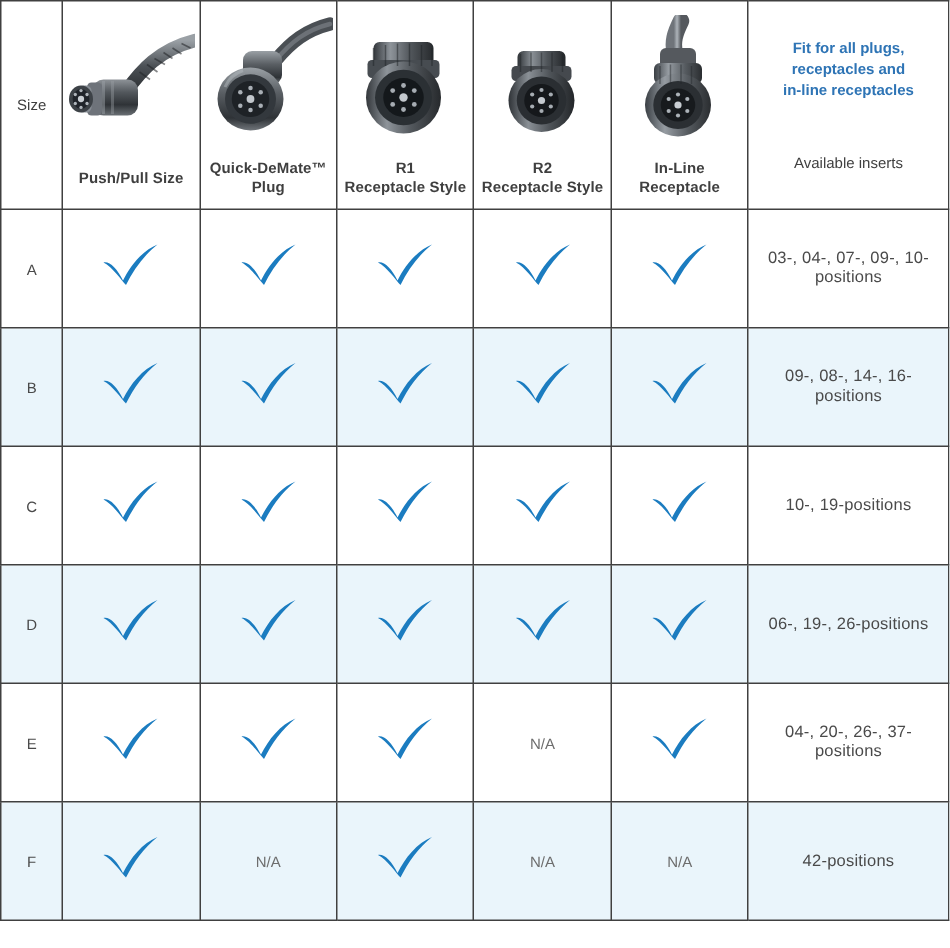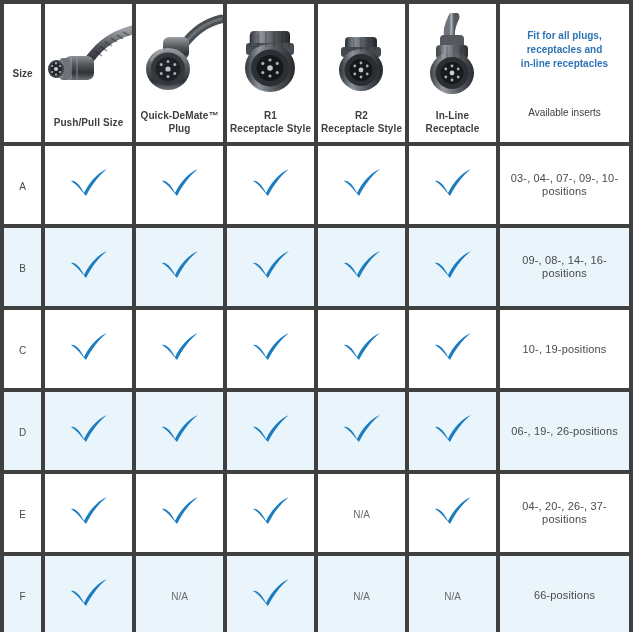--- a/index.html
+++ b/index.html
@@ -15,21 +15,21 @@
     -webkit-font-smoothing: antialiased;
   }
 
   #compat-table {
     width: 633px;
     border-collapse: collapse;
     table-layout: fixed;
   }
 
   #compat-table td, #compat-table th {
-    border: 4px solid #404040;
+    border: 1px solid #404040;
     text-align: center;
     vertical-align: middle;
     padding: 0;
   }
 
   
   col.c-size   { width: 41px; }
   col.c-conn   { width: 91px; }
   col.c-ins    { width: 133px; }
 
@@ -51,21 +51,21 @@
 
   .hdr-label {
     font-size: 10px;
     font-weight: bold;
     line-height: 13px;
     color: #3f3f3f;
     letter-spacing: .1px;
   }
   .hdr-size-label {
     font-size: 10px;
-    font-weight: bold;
+    font-weight: normal;
     color: #3f3f3f;
   }
   .ins-title {
     font-size: 10px;
     font-weight: bold;
     line-height: 14px;
     color: #2e74b5;
     margin-bottom: 36px;
   }
   .ins-sub {
@@ -455,17 +455,17 @@
         <td><span class="check"><svg width="40" height="30" viewBox="0 0 40 30">
               <path d="M2 13 C 6 12, 11 17, 15 25 C 20 15, 28 5, 38 1 C 29 8, 22 18, 17 28 C 14 25, 8 16, 2 13 Z" fill="#1b7cc0"></path>
             </svg></span></td>
         <td><span class="na">N/A</span></td>
         <td><span class="check"><svg width="40" height="30" viewBox="0 0 40 30">
               <path d="M2 13 C 6 12, 11 17, 15 25 C 20 15, 28 5, 38 1 C 29 8, 22 18, 17 28 C 14 25, 8 16, 2 13 Z" fill="#1b7cc0"></path>
             </svg></span></td>
         <td><span class="na">N/A</span></td>
         <td><span class="na">N/A</span></td>
         <td class="ins-cell">
-          <div class="inserts">66-positions</div>
+          <div class="inserts">42-positions</div>
         </td>
       </tr>
     </tbody>
 </table>
 
 </body></html>

